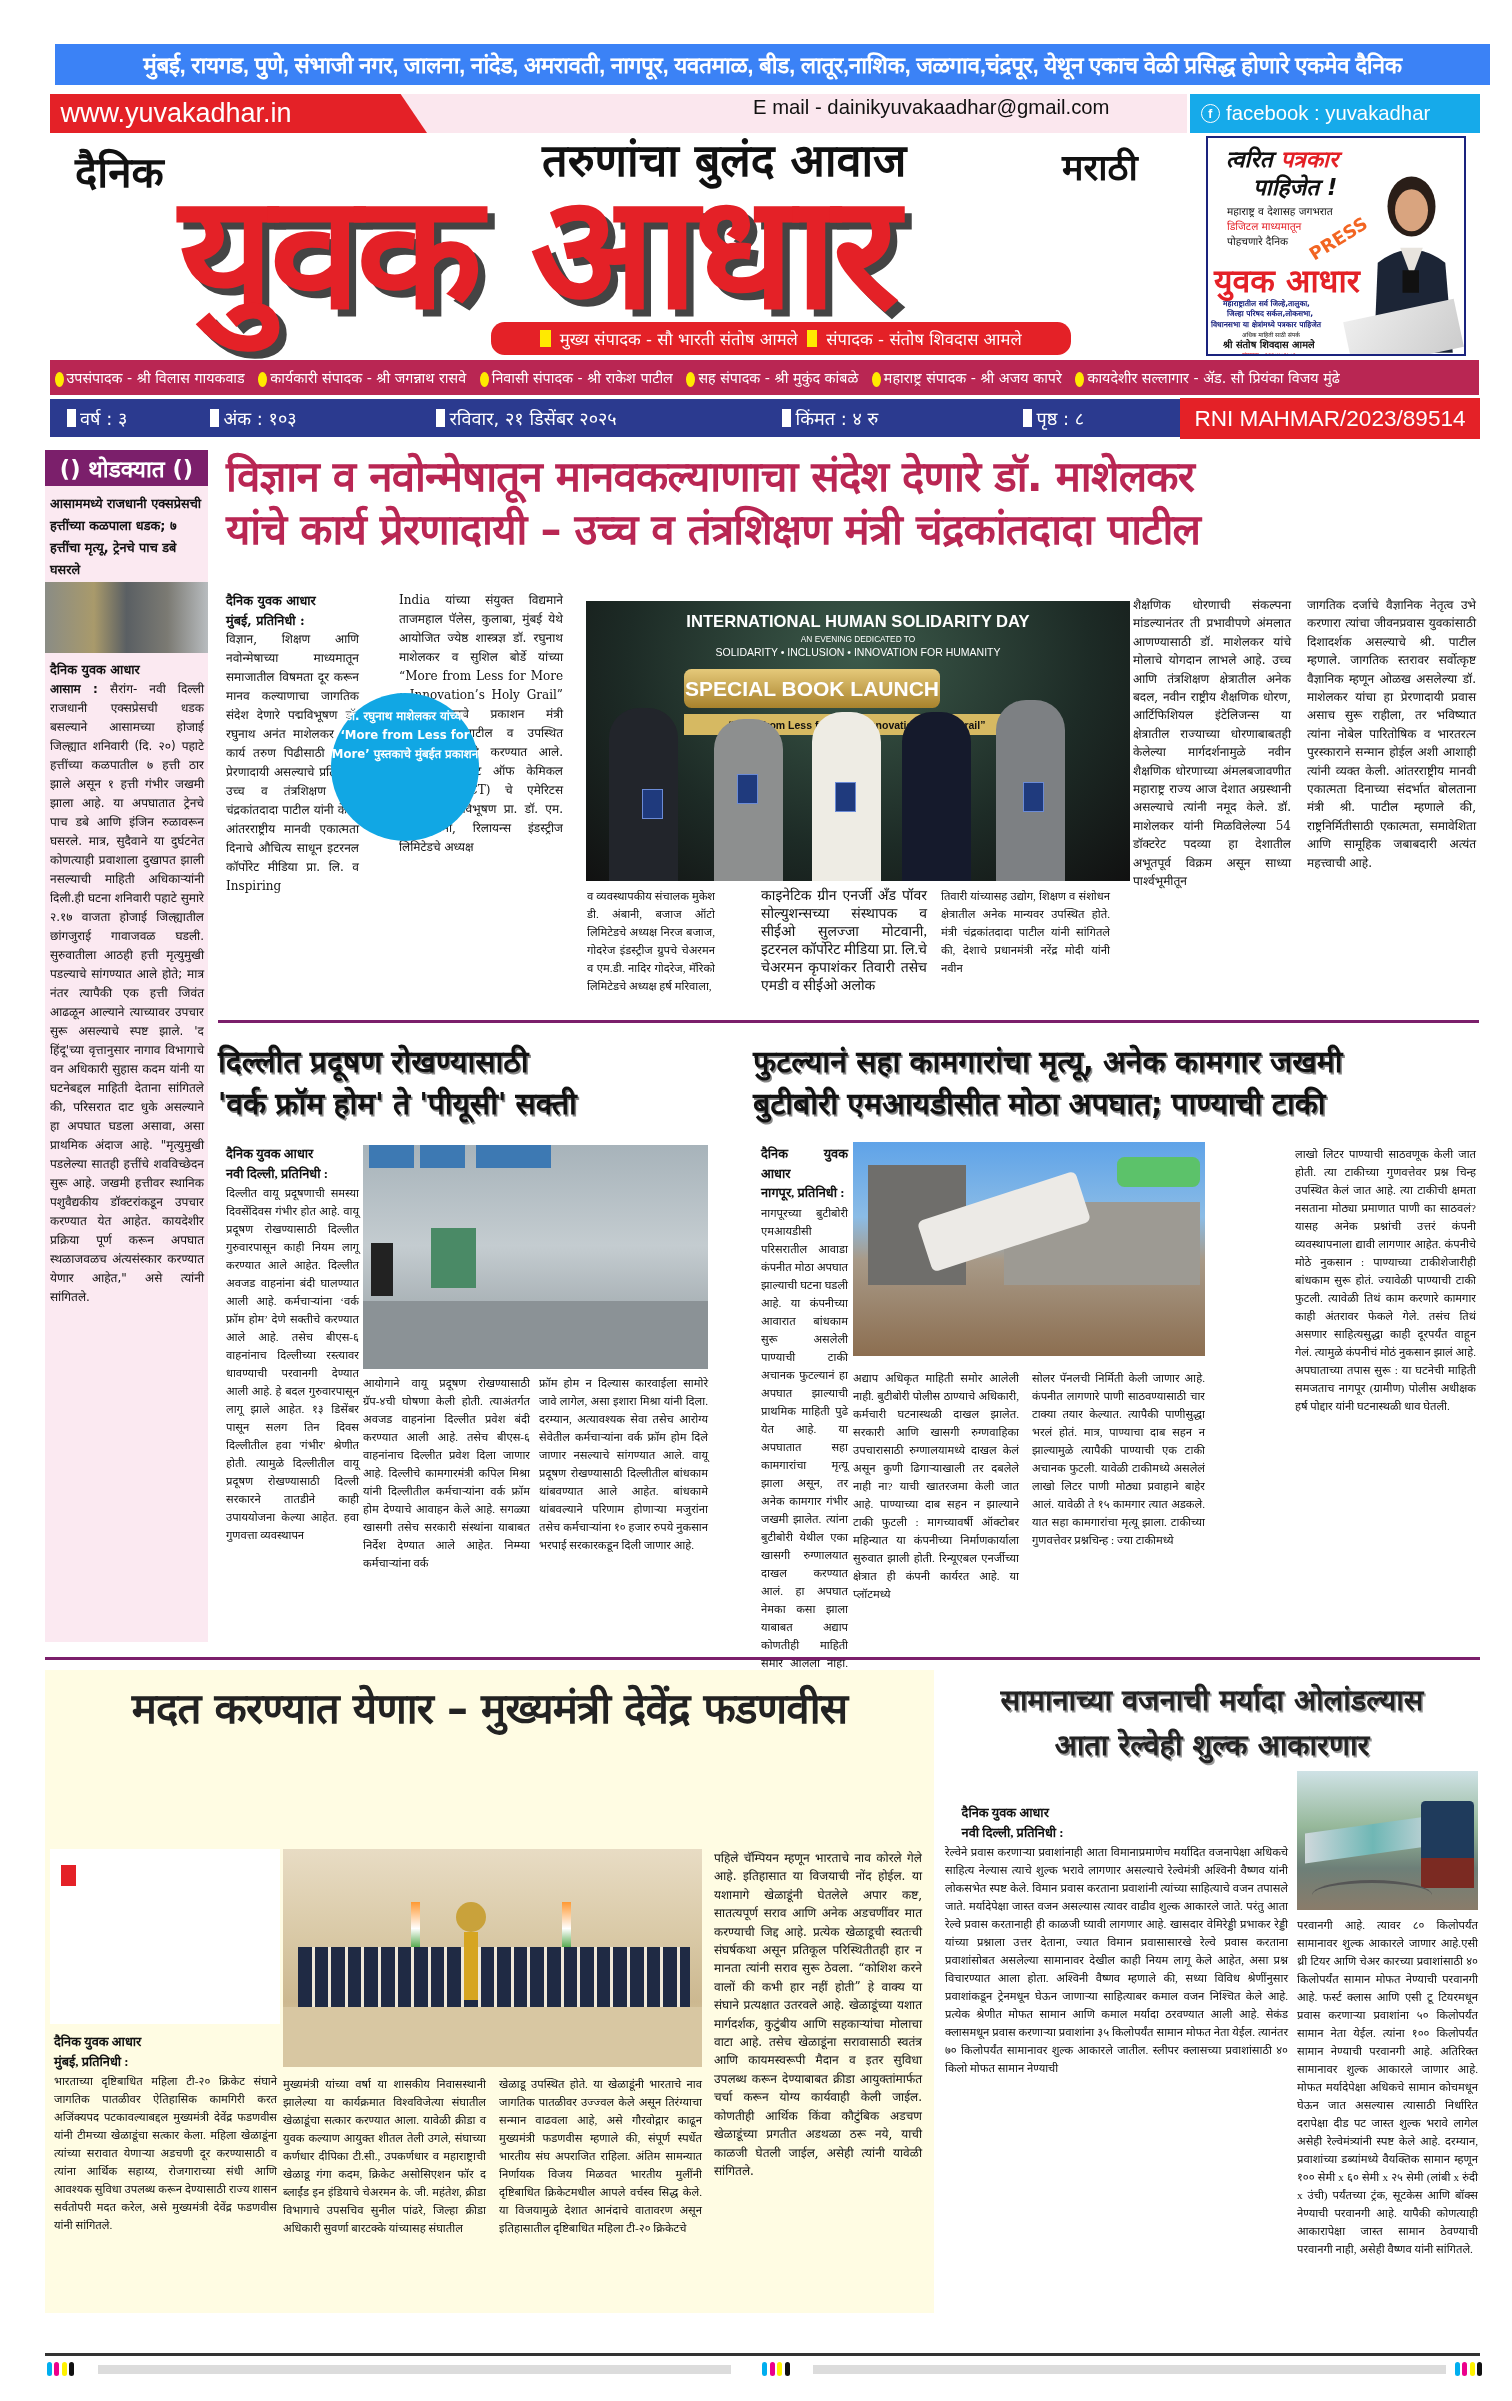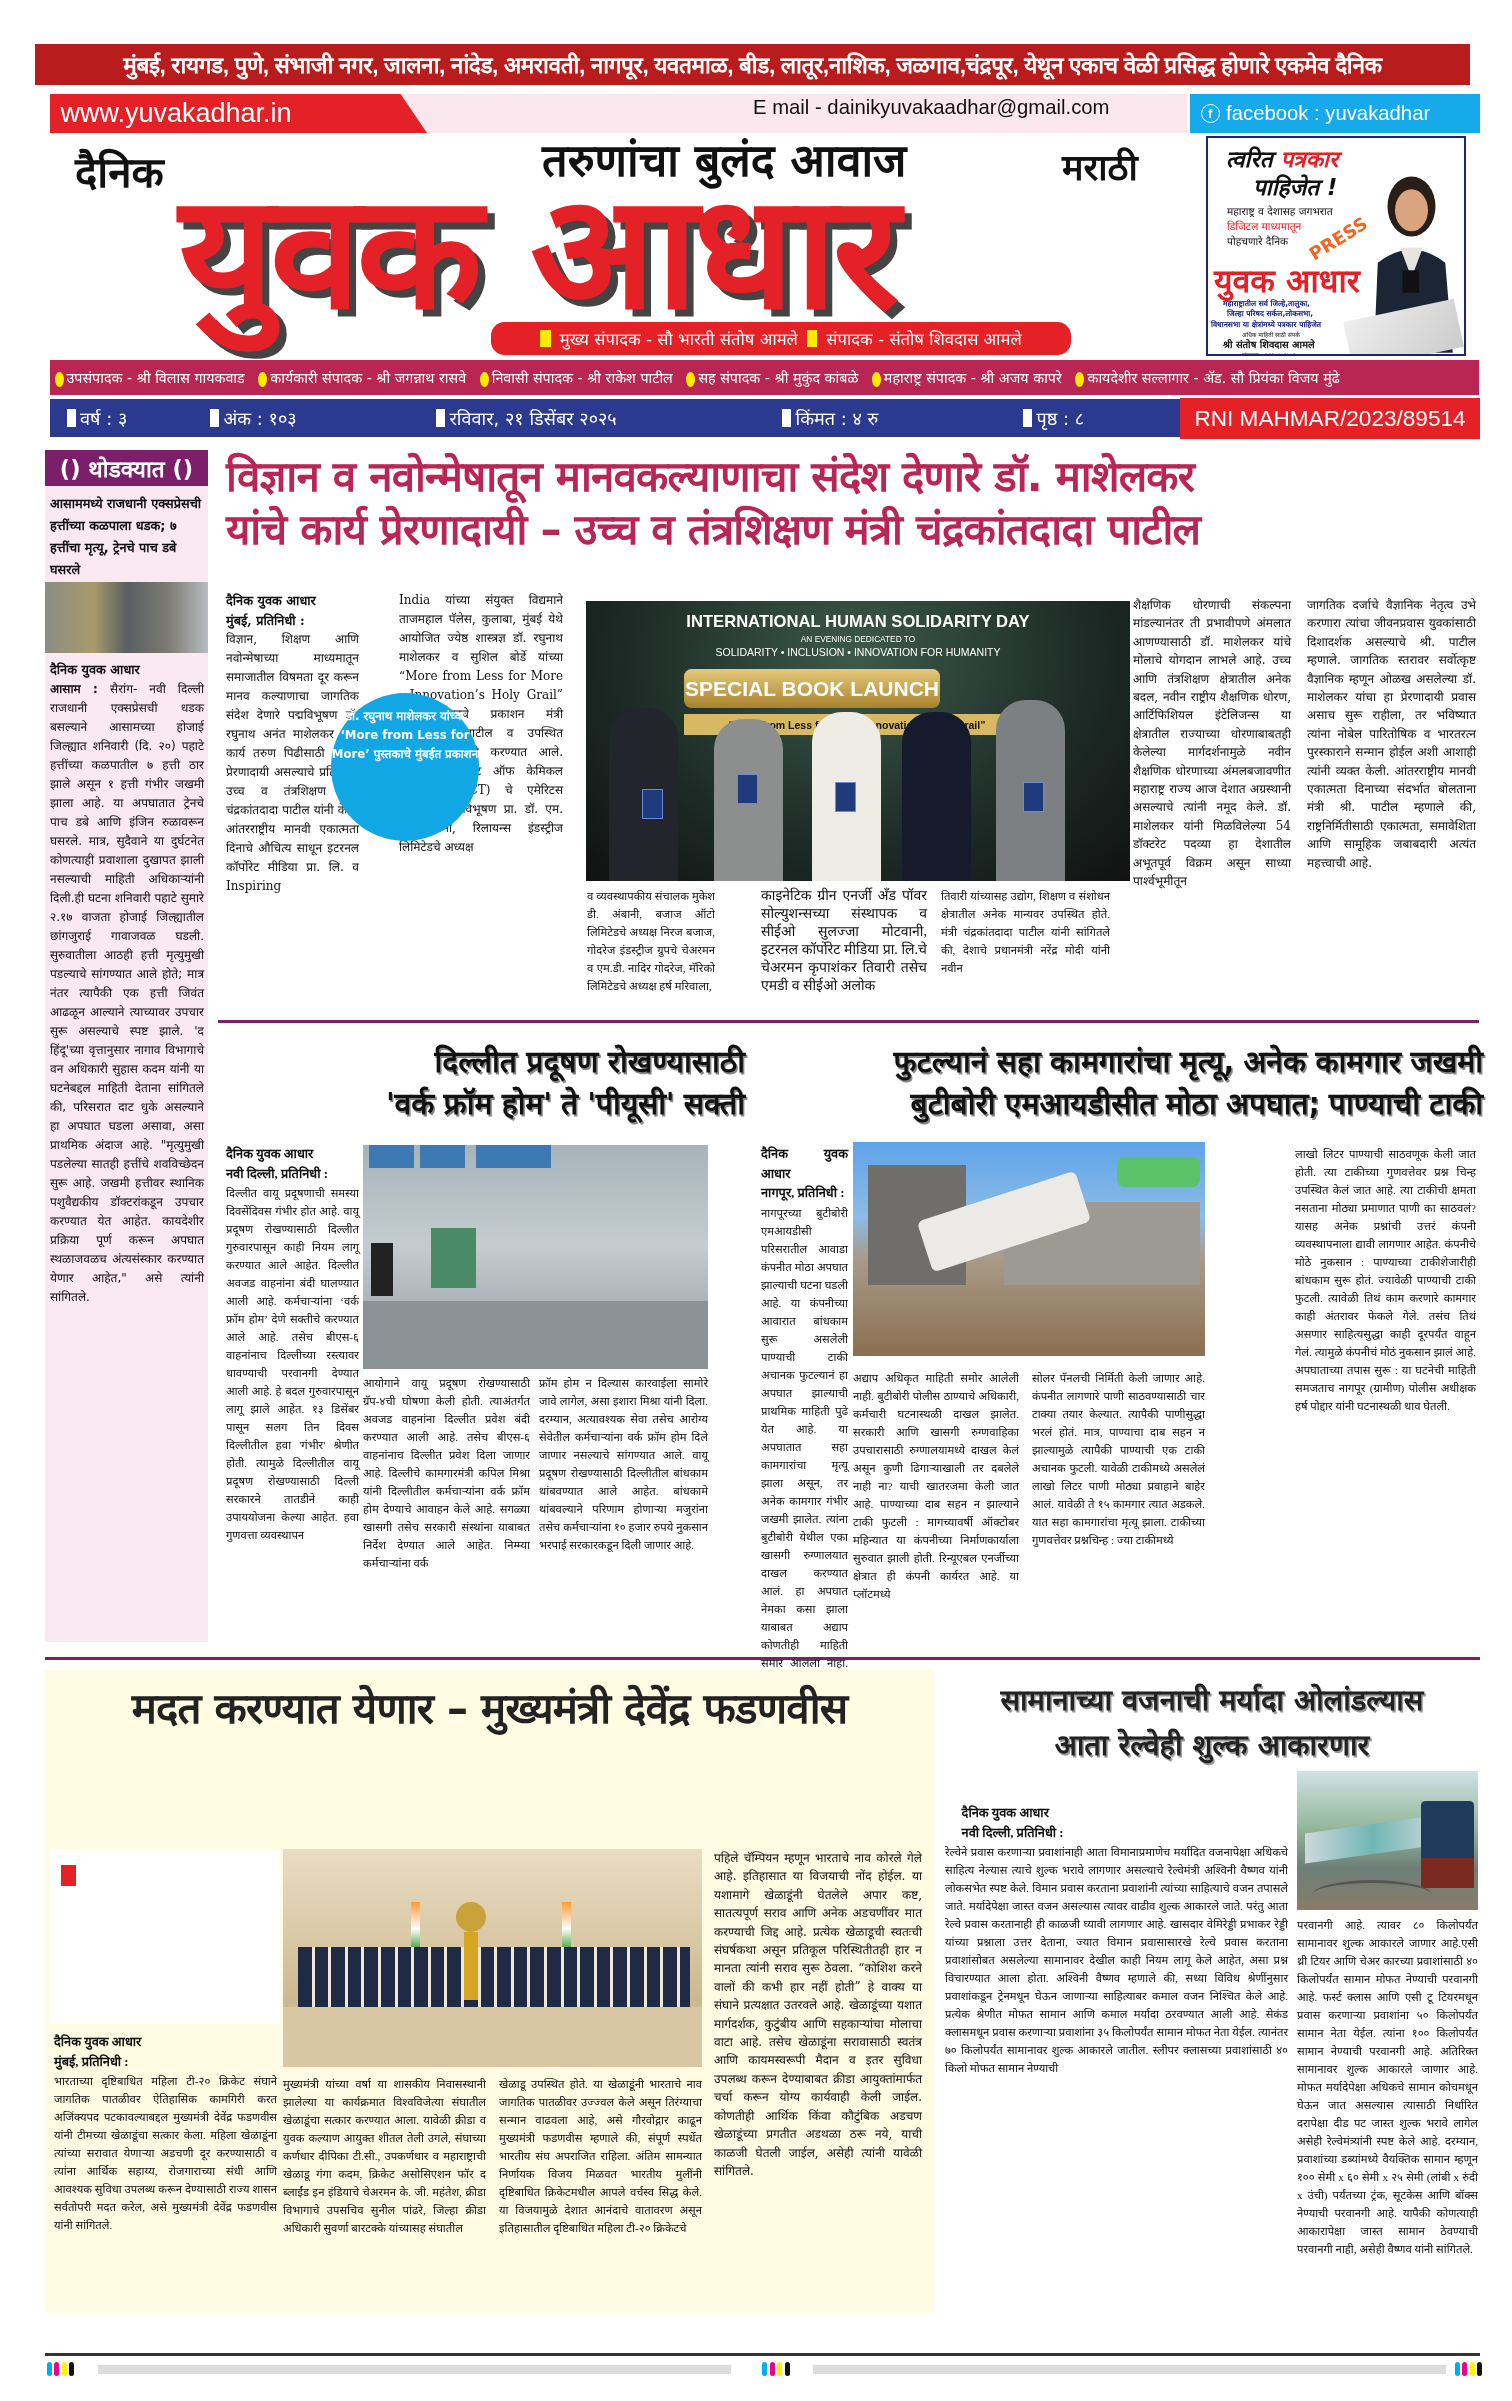--- a/index.html
+++ b/index.html
@@ -1,18 +1,18 @@
 <!DOCTYPE html>
 <html style="font-size:12px"><head>
 <meta charset="utf-8">
 <style>
 *{box-sizing:border-box;margin:0;padding:0}
 body{width:1512px;height:2401px;background:#fff;font-family:"DejaVu Sans",sans-serif;color:#111;position:relative;overflow:hidden}
 .abs{position:absolute}
-.topband{left:35px;top:44px;width:1435px;height:41px;background:#b91c1c;color:#fff;font-size:22.6px;font-weight:bold;display:flex;align-items:center;justify-content:center;font-family:"Liberation Sans",sans-serif;letter-spacing:-0.4px}
+.topband{left:55px;top:44px;width:1435px;height:41px;background:#3b82f6;color:#fff;font-size:22.6px;font-weight:bold;display:flex;align-items:center;justify-content:center;font-family:"Liberation Sans",sans-serif;letter-spacing:-0.4px}
 .webbar{left:50px;top:94px;width:1137px;height:39px;background:#fbe7ee}
 .webred{left:50px;top:94px;width:377px;height:39px;background:#e42127;clip-path:polygon(0 0,93% 0,100% 100%,0 100%);color:#fff;font-size:27px;display:flex;align-items:center;padding-left:10.5px;font-family:"Liberation Sans",sans-serif}
 .email{left:753px;top:96px;font-size:20.3px;font-family:"Liberation Sans",sans-serif}
 .fb{left:1190px;top:94px;width:290px;height:39px;background:#16aaea;color:#fff;font-size:20.3px;display:flex;align-items:center;padding-left:10.5px;font-family:"Liberation Sans",sans-serif;gap:6px}
 .fbicon{width:19.6px;height:19.6px;border-radius:50%;border:1.5px solid #fff;display:flex;align-items:center;justify-content:center;font-size:12px;font-weight:bold}
 .dainik{left:75px;top:142px;font-size:42px;font-weight:bold;font-family:"DejaVu Serif",serif}
 .tagline{left:542px;top:128px;font-size:45px;font-weight:900;font-family:"DejaVu Sans",sans-serif}
 .marathi{left:1062px;top:142px;font-size:36px;font-weight:bold}
 .masthead{left:179px;top:173px;font-size:158px;font-weight:900;color:#e42127;text-shadow:6.8px 6.8px 0 #444;letter-spacing:-4.5px;line-height:1;font-family:"DejaVu Sans",sans-serif;transform:scaleX(1.04);transform-origin:left}
 .editors{left:491px;top:322px;width:580px;height:33px;background:#e42127;border-radius:13.6px;color:#fff;font-size:16.6px;display:flex;align-items:center;justify-content:center;gap:9px}
@@ -41,21 +41,21 @@
 .h1a{left:226px;top:450px;width:1258px;font-size:42px;font-weight:900;color:#b92653;line-height:53px;letter-spacing:-0.8px}
 .col{font-family:"DejaVu Serif",serif;font-size:12px;line-height:19px;text-align:justify}
 .byline{font-weight:bold;font-size:12.8px;line-height:19.6px}
 .circle{left:331px;top:693px;width:148px;height:148px;border-radius:50%;background:#11a7e4;color:#fff;text-align:center;font-size:11.7px;line-height:19px;padding-top:13.6px;font-weight:bold}
 .photo1{left:586px;top:601px;width:544px;height:280px;background:radial-gradient(ellipse at 50% 20%,#3c5a4a 0%,#1d2b26 60%,#111 100%);overflow:hidden}
 .photo1 .p1{position:absolute;left:0;width:100%;text-align:center;color:#fff;font-family:"Liberation Sans",sans-serif}
 .sbl{position:absolute;left:98px;top:68px;width:256px;height:39px;background:linear-gradient(#e5c97a,#a8822c);border-radius:7.5px;color:#fff;font-size:21px;font-weight:bold;display:flex;align-items:center;justify-content:center;font-family:"Liberation Sans",sans-serif}
 .ppl{position:absolute;bottom:0;width:69px;border-radius:30px 30px 0 0}
 .book{position:absolute;width:21px;height:30px;background:#1f3a7d;border:0.8px solid #6b8bd6}
 .hr{height:3px;background:#7b1f6b}
-.h2{font-size:30px;font-weight:bold;text-align:right;line-height:42px;font-family:"DejaVu Sans Condensed","DejaVu Sans",sans-serif;text-shadow:1.5px 1.5px 0 #888}
+.h2{font-size:30px;font-weight:bold;text-align:left;line-height:42px;font-family:"DejaVu Sans Condensed","DejaVu Sans",sans-serif;text-shadow:1.5px 1.5px 0 #888}
 .photo2{left:363px;top:1145px;width:345px;height:224px;background:linear-gradient(180deg,#a7b3ba 0%,#c4ccd0 45%,#8e979c 100%);overflow:hidden}
 .photo3{left:853px;top:1142px;width:352px;height:214px;background:linear-gradient(180deg,#5fa3e8 0%,#8bbce6 35%,#a89a88 55%,#8c6e50 100%);overflow:hidden}
 .yellowbox{left:45px;top:1670px;width:889px;height:643px;background:#fffce3}
 .h1b{left:45px;top:1678px;width:889px;font-size:42px;font-weight:900;text-align:center;line-height:62px;color:#222;letter-spacing:-0.8px}
 .subbox{left:50px;top:1849px;width:230px;height:175px;background:#fff;padding:9px 10.5px;font-size:19.6px;line-height:33px;font-weight:bold;color:#222}
 .redsq{display:inline-block;width:15px;height:21px;background:#e42127;vertical-align:middle;margin-right:3px}
 .photo4{left:283px;top:1849px;width:419px;height:218px;background:linear-gradient(180deg,#e8dcc4 0%,#d9c9a6 40%,#ccb890 70%,#e6d6b4 100%);overflow:hidden}
 .h2b{left:941px;top:1678px;width:542px;font-size:29px;font-weight:bold;text-align:center;line-height:45px;color:#222;text-shadow:1.5px 1.5px 0 #999}
 .photo5{left:1297px;top:1771px;width:181px;height:139px;background:linear-gradient(180deg,#cfe2e6 0%,#96b89a 40%,#6d7f78 70%,#8a7c6a 100%);overflow:hidden}
 .footerline{left:45px;top:2353px;width:1435px;height:3px;background:#333}

